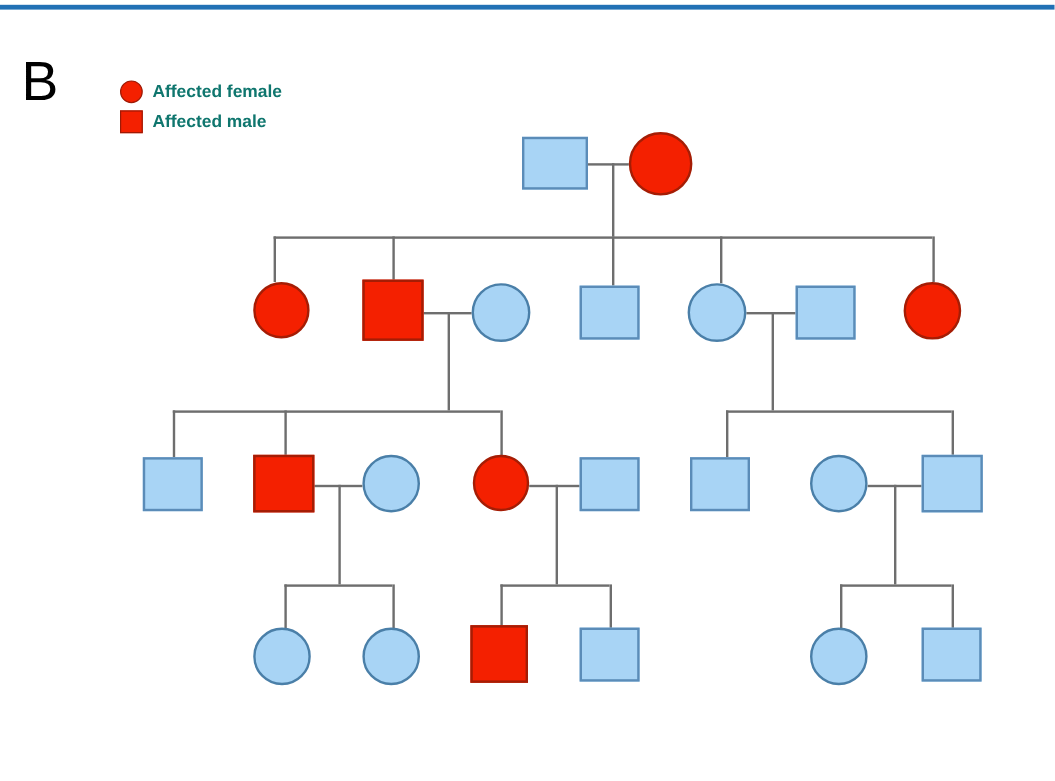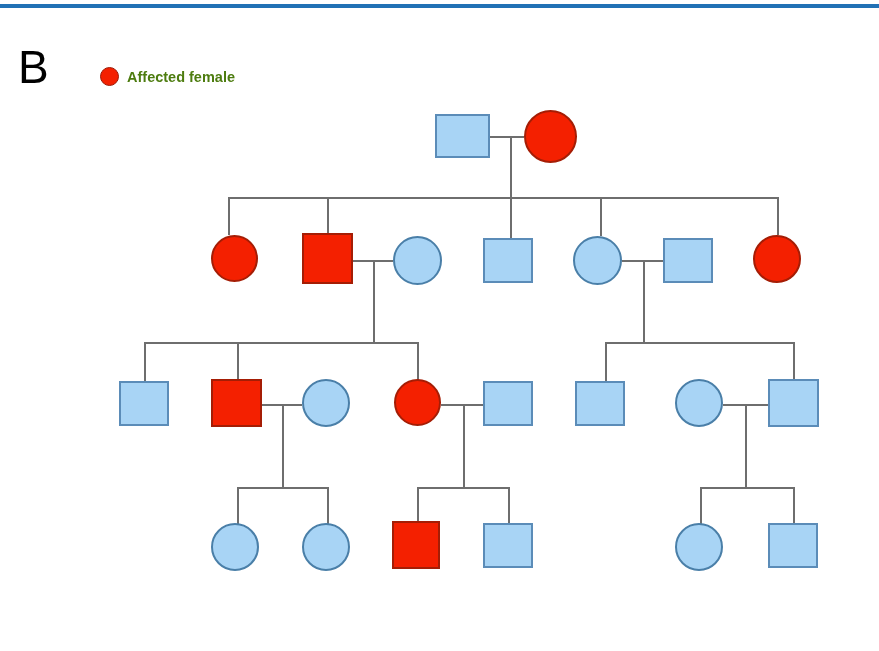--- a/index.html
+++ b/index.html
@@ -58,21 +58,21 @@
     background: #f42000;
     border: 1px solid #9e1a06;
   }
   .legend-swatch.norm {
     background: #a8d4f5;
     border: 1px solid #5b8cb8;
   }
   .legend-text {
     margin-left: 8px;
     font-size: 14.5px;
-    color: #4d7c0f;
+    color: #0f766e;
     font-weight: 600;
     white-space: nowrap;
     font-family: "Liberation Sans", sans-serif;
   }
   #tree {
     position: absolute;
     left: 0;
     top: 0;
     width: 879px;
     height: 651px;
@@ -113,20 +113,24 @@
 <div id="page">
 
   <div id="top-rule"></div>
 
   <div id="panel-label">B</div>
 
   <div id="legend">
       <div class="legend-row">
         <span class="legend-swatch circle aff"></span>
         <span class="legend-text">Affected female</span>
+      </div>
+      <div class="legend-row">
+        <span class="legend-swatch aff"></span>
+        <span class="legend-text">Affected male</span>
       </div>
     </div>
 
   <div id="tree">
       <div class="ped-line h" style="left: 490px; top: 136px; width: 34px; background: rgb(110, 110, 110);"></div>
       <div class="ped-line v" style="left: 510px; top: 136px; height: 61px; background: rgb(110, 110, 110);"></div>
       <div class="ped-line h" style="left: 228px; top: 197px; width: 549px; background: rgb(110, 110, 110);"></div>
       <div class="ped-line v" style="left: 228px; top: 197px; height: 38px; background: rgb(110, 110, 110);"></div>
       <div class="ped-line v" style="left: 327px; top: 197px; height: 36px; background: rgb(110, 110, 110);"></div>
       <div class="ped-line v" style="left: 510px; top: 197px; height: 41px; background: rgb(110, 110, 110);"></div>

